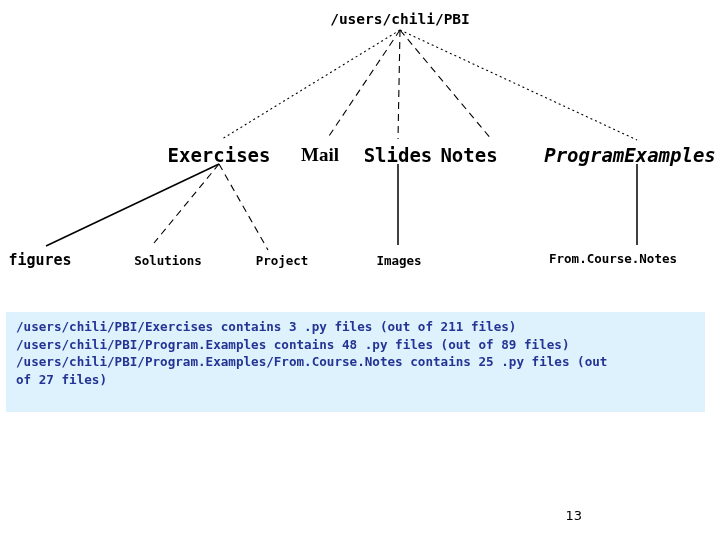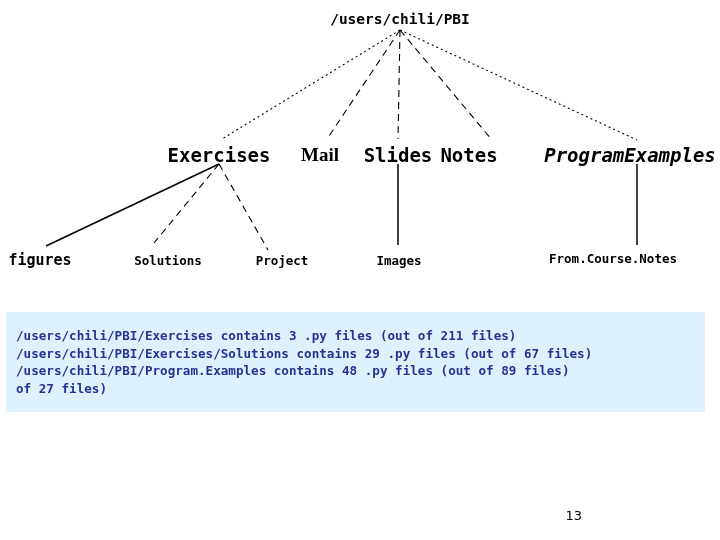--- a/index.html
+++ b/index.html
@@ -47,21 +47,21 @@
 
   
   #info-box {
     position: absolute;
     left: 6px;
     top: 312px;
     width: 699px;
     height: 100px;
     background: #ddf2fd;
     box-sizing: border-box;
-    padding: 15px 8px 0 10px;
+    padding: 6px 8px 0 10px;
   }
   #info-box .info-line {
     color: #253494;
     font-family: "DejaVu Sans Mono", "Liberation Mono", monospace;
     font-weight: bold;
     font-size: 12.6px;
     line-height: 17.6px;
     white-space: pre;
   }
 
@@ -102,20 +102,20 @@
   <div class="node-label node-lvl1" style="left:630px; top:144px;font-style:italic;">ProgramExamples</div>
 
   <div class="node-label node-big" style="left:40px; top:251px;">figures</div>
   <div class="node-label node-lvl2" style="left:143px; top:253px;margin-left:25px;">Solutions</div>
   <div class="node-label node-lvl2" style="left:270px; top:253px;padding-left:24px;">Project</div>
   <div class="node-label node-lvl2" style="left:399px; top:253px;">Images</div>
   <div class="node-label node-lvl2" style="left:613px; top:251px;">From.Course.Notes</div>
 
   <div id="info-box">
     <div class="info-line">/users/chili/PBI/Exercises contains 3 .py files (out of 211 files)</div>
-    <div class="info-line">/users/chili/PBI/Exercises/Solutions contains 29 .py files (out of 67 files)</div>
     <div class="info-line">/users/chili/PBI/Program.Examples contains 48 .py files (out of 89 files)</div>
+    <div class="info-line">/users/chili/PBI/Program.Examples/From.Course.Notes contains 25 .py files (out</div>
     <div class="info-line">of 27 files)</div>
   </div>
 
   <div id="page-number">13</div>
 
 </div>
 
 </body></html>

